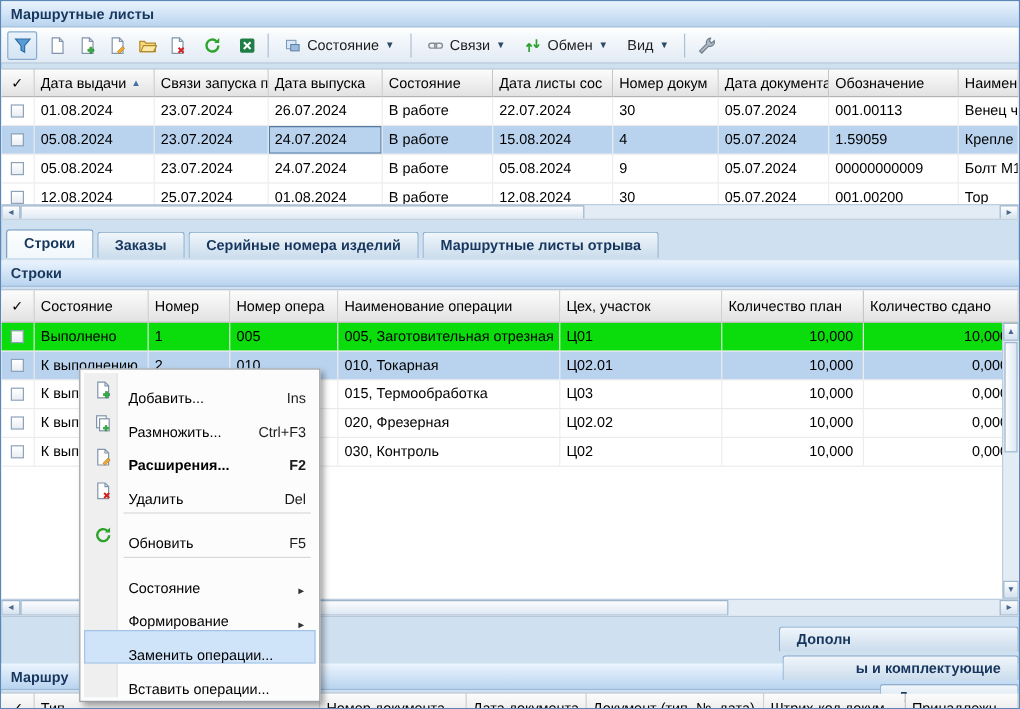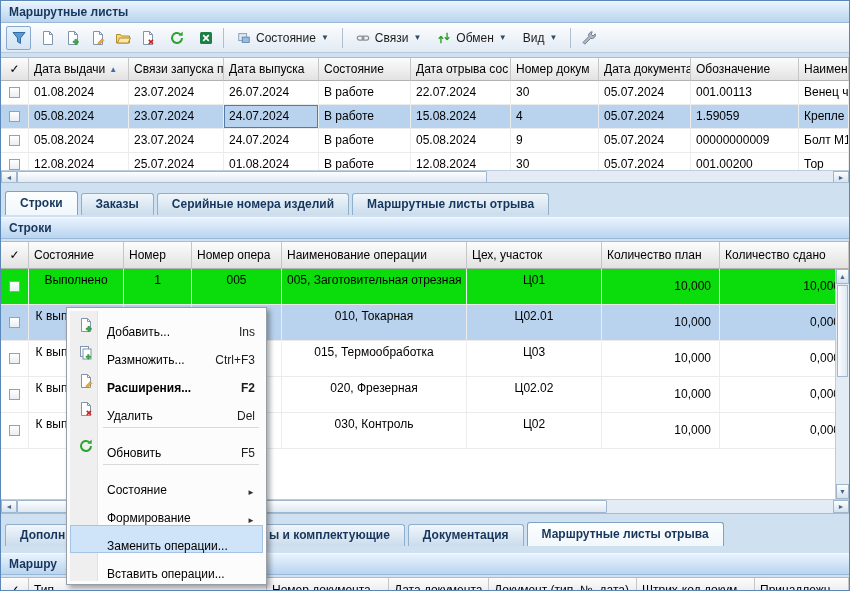--- a/index.html
+++ b/index.html
@@ -54,21 +54,21 @@
   .t1c0{width:28px} .t1c1{width:100px} .t1c2{width:95px} .t1c3{width:95px}
   .t1c4{width:92px} .t1c5{width:100px} .t1c6{width:88px} .t1c7{width:92px}
   .t1c8{width:108px} .t1c9{width:52px}
   .gr.selected .gc { background:#b9d3ee; }
   .gc.cell-focus { background:#95bbe3; box-shadow:inset 0 0 0 1px #557ba3; }
 
   
   .grid2 { position:relative; height:273px; margin-top:2px; }
   .grid2 .ghead { height:27px; }
   .gbody2 { height:232px; overflow:hidden; }
-  .gbody2 .gr { height:36px; border-bottom:1px solid #ebebeb;text-align:center; }
+  .gbody2 .gr { height:24px; border-bottom:1px solid #ebebeb; }
   .gbody2 .gc { line-height:23px; border-right:1px solid #ededed; }
   .t2c0{width:28px} .t2c1{width:95px} .t2c2{width:68px} .t2c3{width:90px}
   .t2c4{width:185px} .t2c5{width:135px} .t2c6{width:118px} .t2c7{width:105px}
   .gr.done .gc { background:#0bdc0b; }
 
   
   .grid3 { height:24px; margin-top:2px; border-bottom:none; }
   .grid3 .ghead { height:24px; }
   .b0{width:28px} .b1{width:238px} .b2{width:122px} .b3{width:100px}
   .b4{width:148px} .b5{width:118px} .b6{width:96px}
@@ -88,21 +88,21 @@
     border:1px solid #9fb6cc; }
   .vspacer { flex:1; }
   .hs2 { position:absolute; left:0; right:0; bottom:0; }
 
   
   .tabstrip { height:24px; display:flex; align-items:flex-end; gap:3px; padding:0 0 0 4px; margin-top:8px; }
   .tab { height:22px; line-height:20px; padding:0 14px; color:#17365d; font-weight:bold;
     background:linear-gradient(#f0f6fb,#cbdcec); border:1px solid #8fafcd;
     border-bottom:none; border-radius:3px 3px 0 0; white-space:nowrap; }
   .tab.active { background:linear-gradient(#fdfefe,#f1f7fc); height:24px; line-height:22px; border-color:#7fa2c4; }
-  .tabstrip.bottom { margin-top:8px; }
+  .tabstrip.bottom { margin-top:8px;flex-direction:column; }
   .sect2 { margin-top:7px; }
 
   
   .ctxmenu { position:absolute; left:65px; top:306px; width:201px; z-index:20;
     background:#fcfcfc; border:1px solid #979ea6; box-shadow:3px 3px 5px rgba(0,0,0,.35); padding:3px; }
   .ctxmenu::before { content:""; position:absolute; left:3px; top:3px; bottom:3px; width:27px;
     background:#efefef; border-right:1px solid #e2e2e2; }
   .mi { position:relative; height:28px; display:flex; align-items:flex-end;
     padding-left:37px; padding-right:8px; }
   .mi .ico { position:absolute; left:8px; top:6px; }
@@ -225,21 +225,21 @@
       <div class="gc h t1c2">
           <span>Связи запуска п</span>
         </div>
       <div class="gc h t1c3">
           <span>Дата выпуска</span>
         </div>
       <div class="gc h t1c4">
           <span>Состояние</span>
         </div>
       <div class="gc h t1c5">
-          <span>Дата отрыва сос</span>
+          <span>Дата листы сос</span>
         </div>
       <div class="gc h t1c6">
           <span>Номер докум</span>
         </div>
       <div class="gc h t1c7">
           <span>Дата документа</span>
         </div>
       <div class="gc h t1c8">
           <span>Обозначение</span>
         </div>

